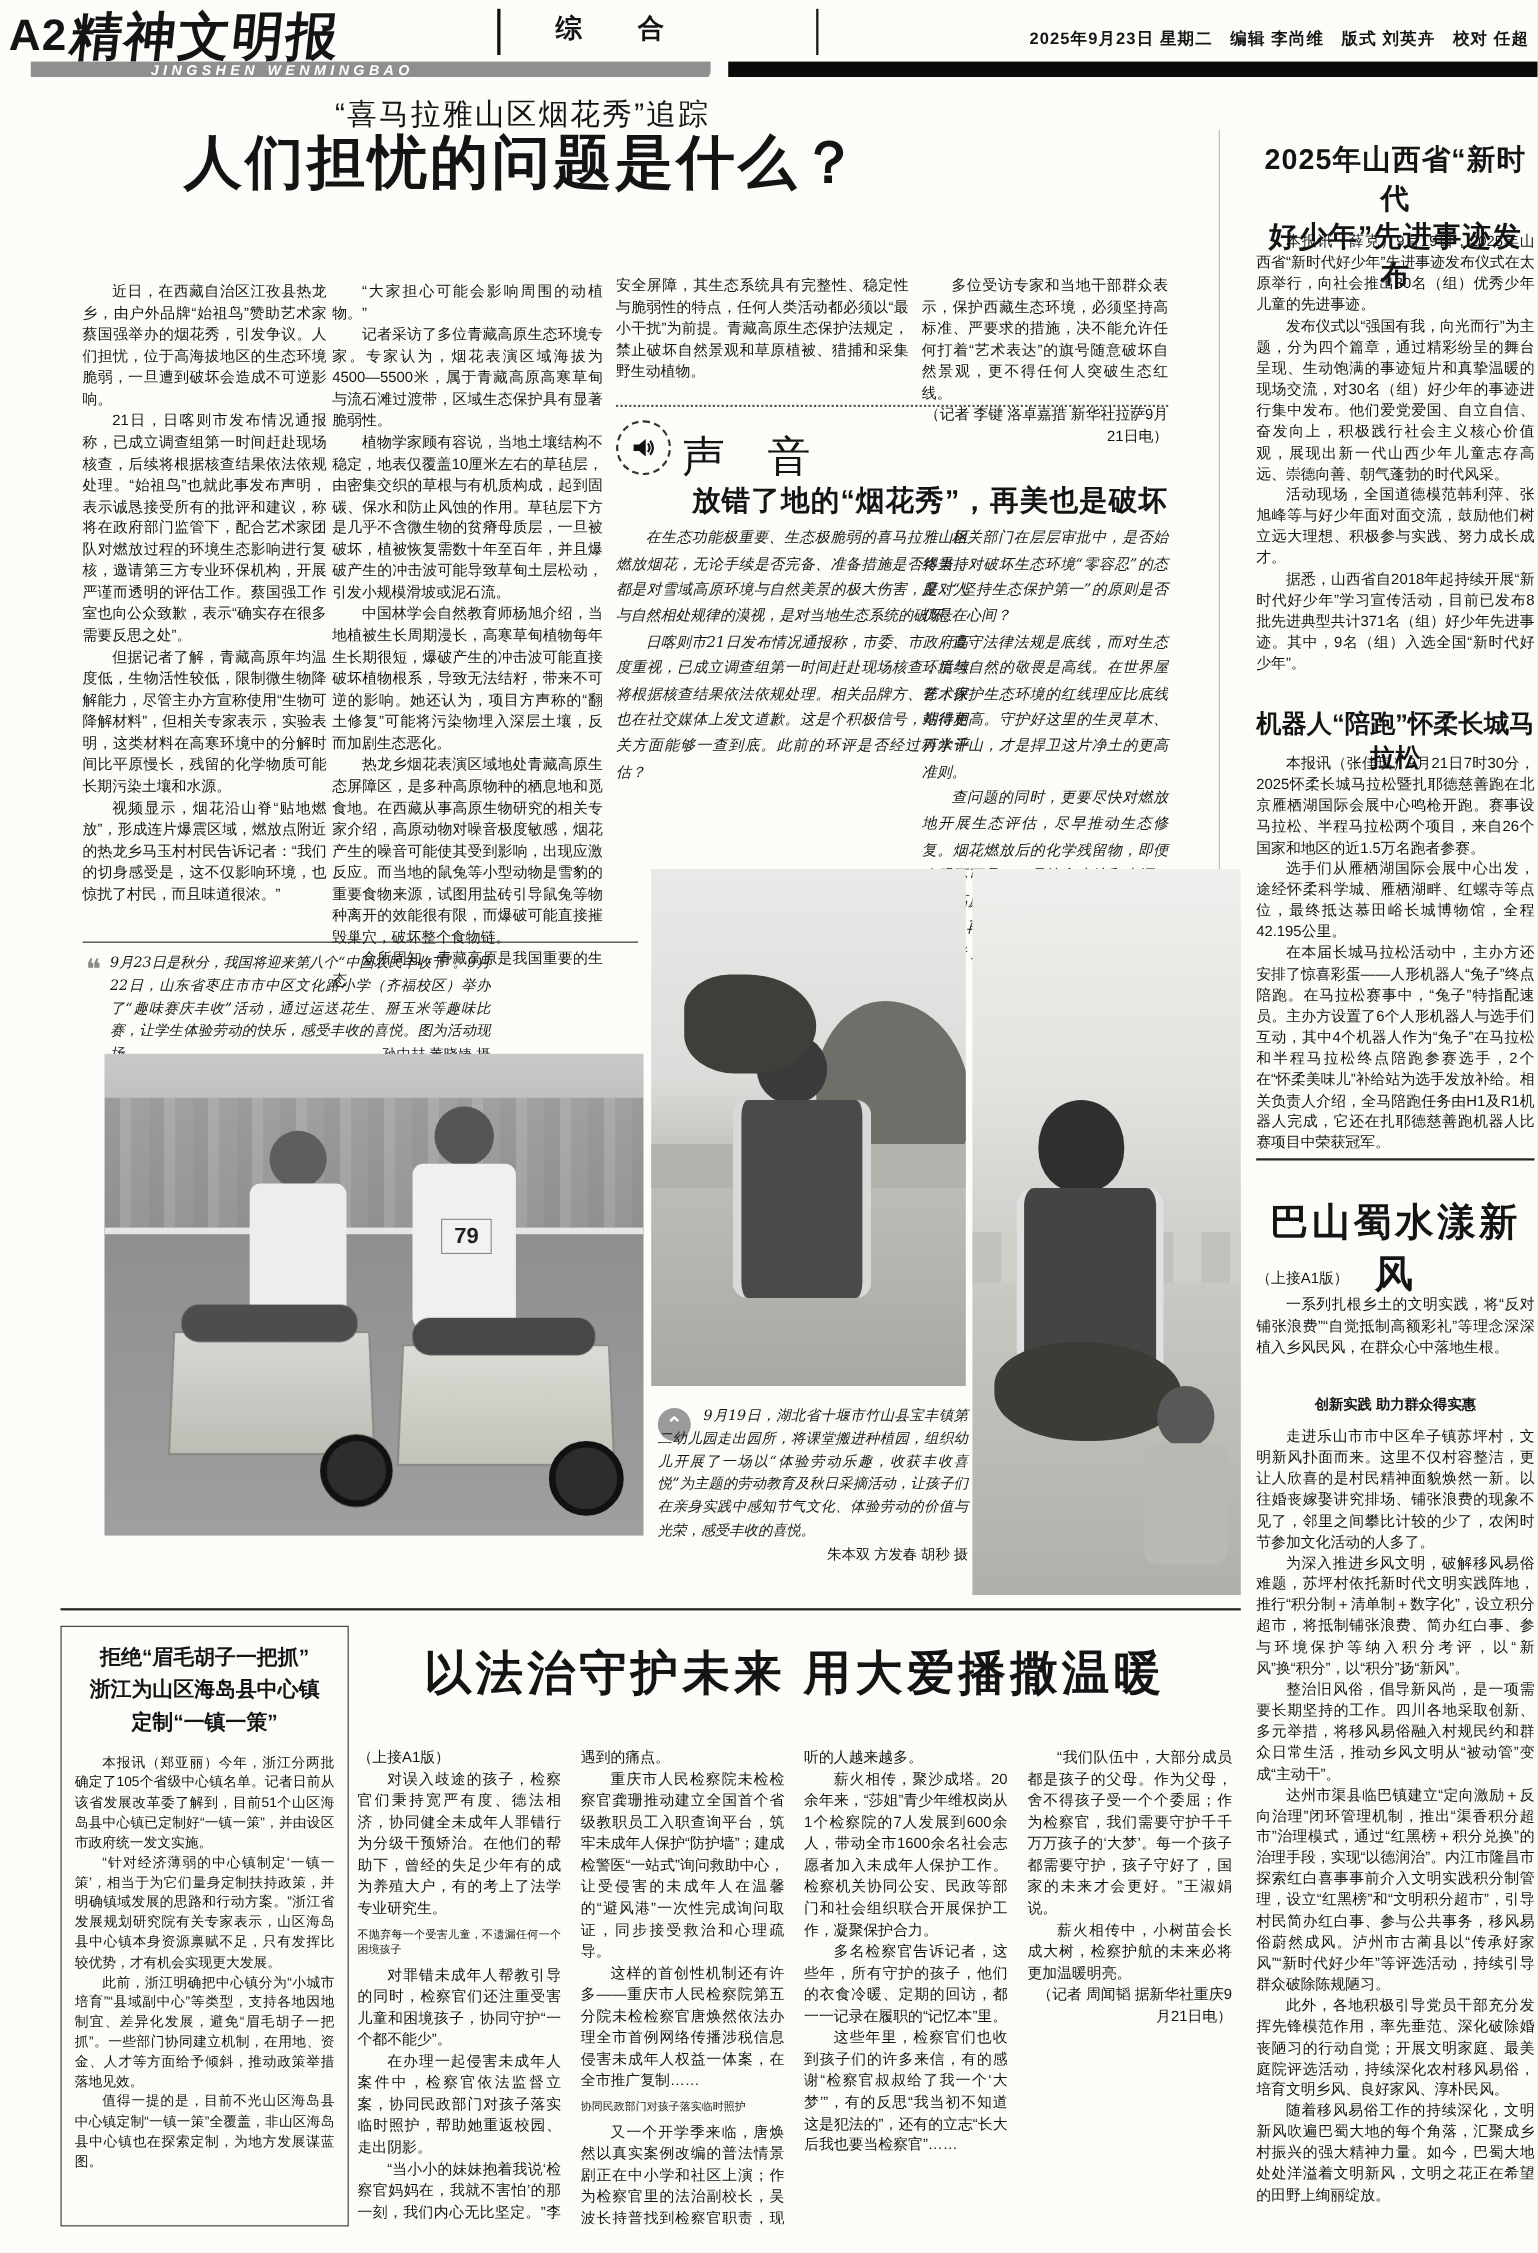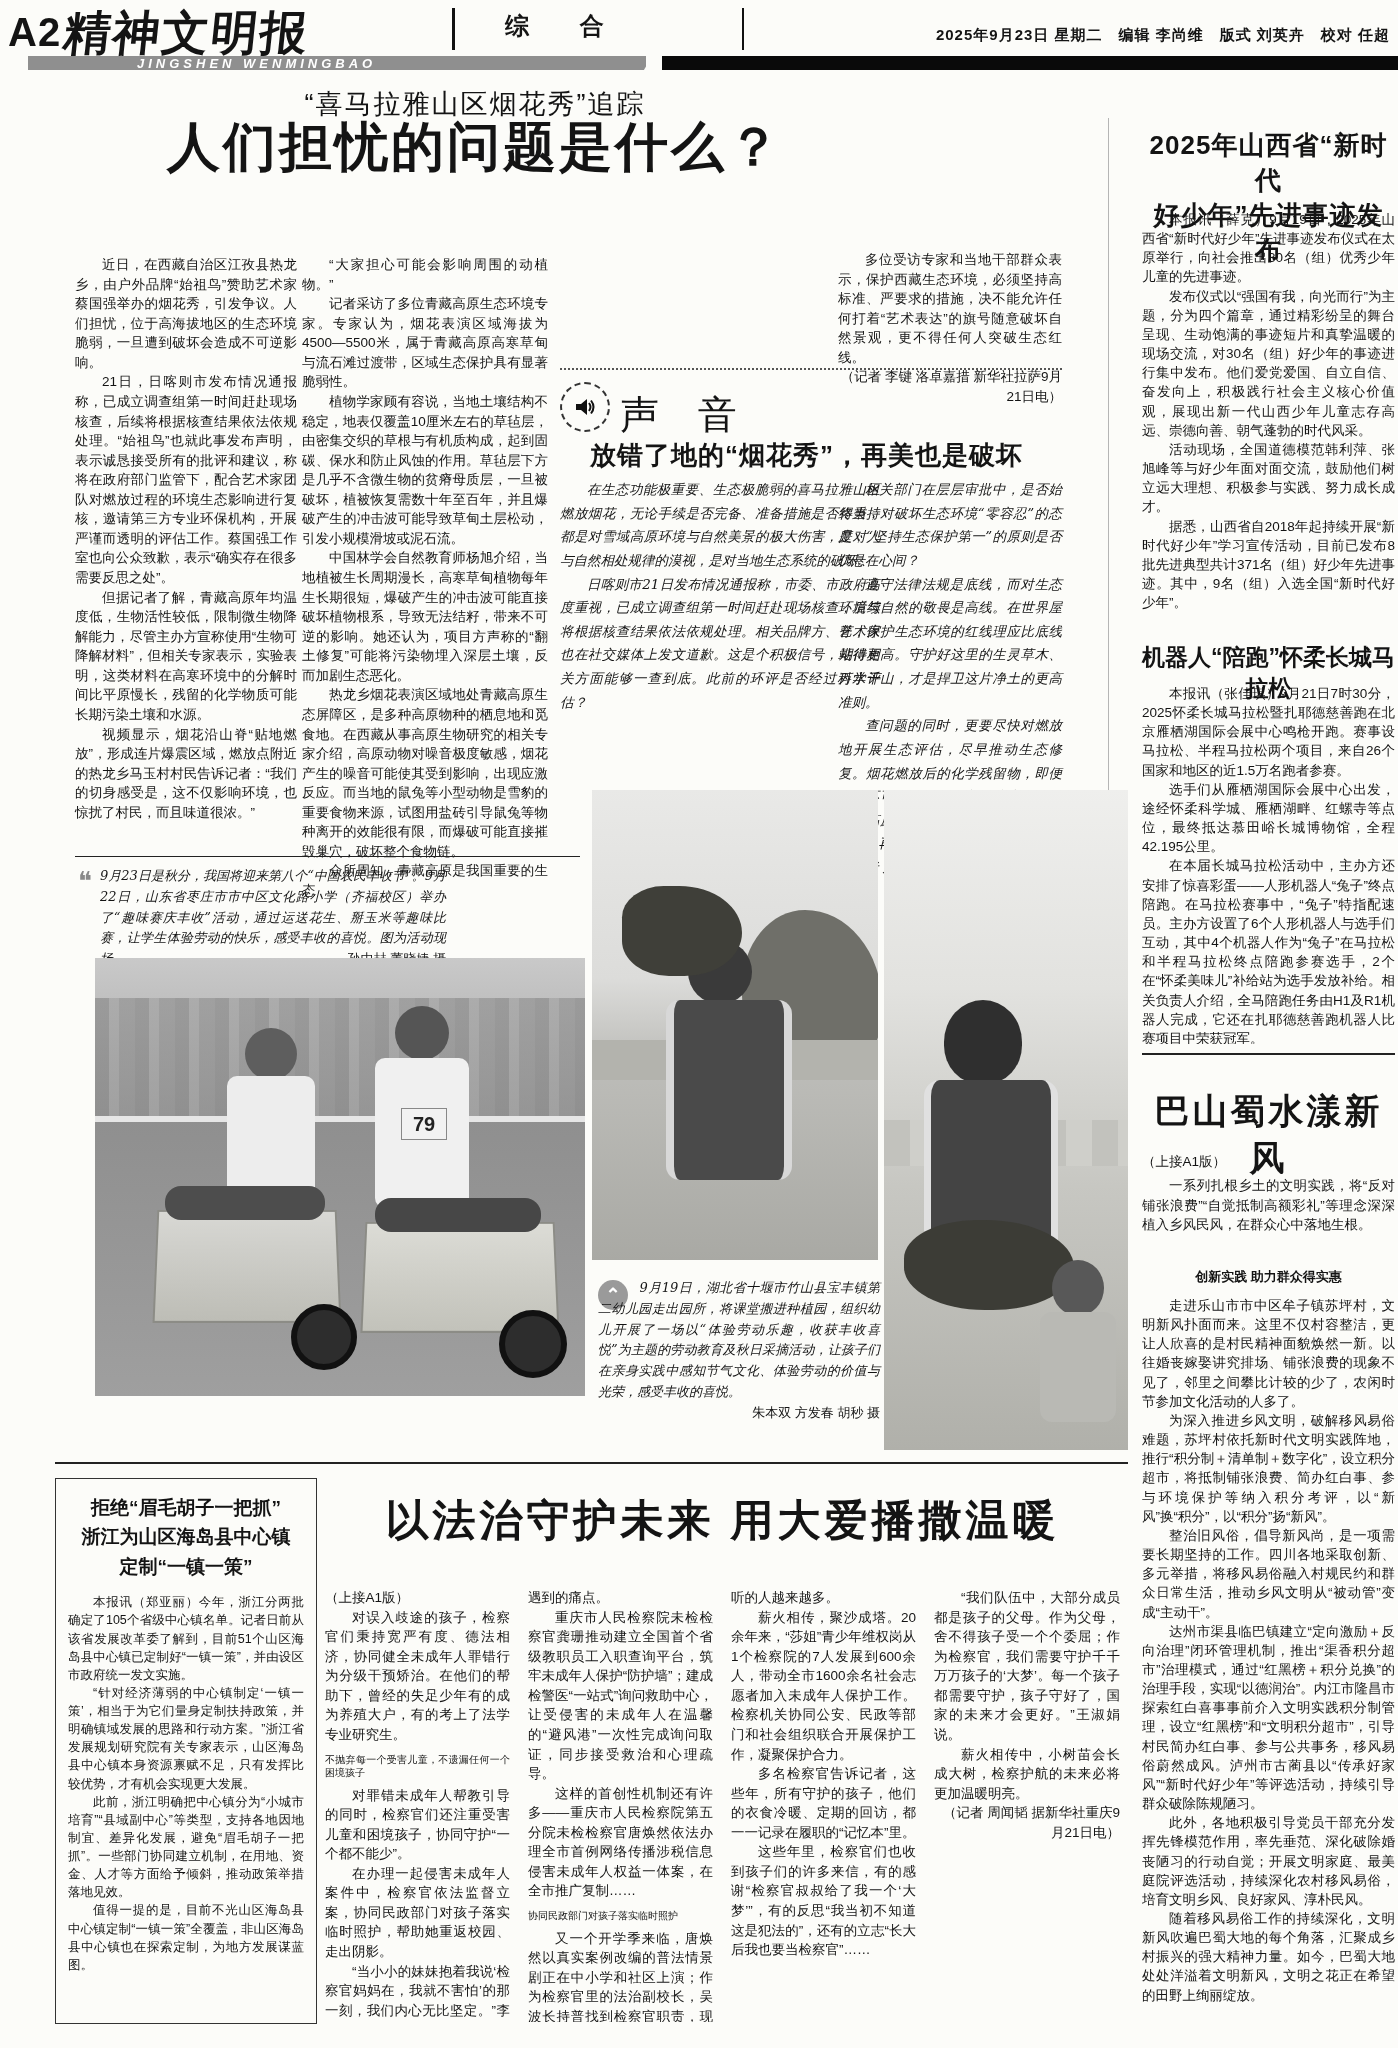--- a/index.html
+++ b/index.html
@@ -25,21 +25,21 @@
   .col p{margin:0;text-indent:2em;}
   .col p.noind{text-indent:0;}
   .col p.byline{text-align:right;text-indent:0;}
   .col p.cont{text-indent:0;}
   .col p.subhead{font-weight:400;font-size:10px;text-indent:0;line-height:1.35;margin:8px 0 6px 0;}
   .serifcol{font-family:"DejaVu Serif",serif;font-style:italic;font-size:13.5px;line-height:1.75;}
   .rule{background:#222;}
   .dotted-rule{border-top:2px dotted #555;}
   
   .voice-label{font-size:39px;font-weight:400;letter-spacing:14px;}
-  .voice-title{font-size:26px;font-weight:900;text-align:left;letter-spacing:1px;}
+  .voice-title{font-size:26px;font-weight:900;text-align:right;letter-spacing:1px;}
   .speaker-circle{width:46px;height:46px;border:2px dashed #333;border-radius:50%;
                   display:flex;align-items:center;justify-content:center;}
   
   .s-title{font-size:26px;font-weight:900;text-align:center;line-height:1.35;letter-spacing:1px;}
   .s-title2{font-size:23px;font-weight:900;text-align:center;letter-spacing:0px;}
   .s-title3{font-size:35px;font-weight:900;text-align:center;letter-spacing:3px;}
   .s-sub{font-size:13px;font-weight:900;text-align:center;margin:6px 0;}
   
   .boxart{border:1px solid #333;padding:14px 12px;}
   .box-title{font-size:19px;font-weight:900;text-align:center;line-height:1.55;}
@@ -81,20 +81,23 @@
       <p>但据记者了解，青藏高原年均温度低，生物活性较低，限制微生物降解能力，尽管主办方宣称使用“生物可降解材料”，但相关专家表示，实验表明，这类材料在高寒环境中的分解时间比平原慢长，残留的化学物质可能长期污染土壤和水源。</p>
       <p>视频显示，烟花沿山脊“贴地燃放”，形成连片爆震区域，燃放点附近的热龙乡马玉村村民告诉记者：“我们的切身感受是，这不仅影响环境，也惊扰了村民，而且味道很浓。”</p>
     </div>
   <div class="abs col" style="left:302px;top:255px;width:246px;height:600px;">
       <p>“大家担心可能会影响周围的动植物。”</p>
       <p>记者采访了多位青藏高原生态环境专家。专家认为，烟花表演区域海拔为4500—5500米，属于青藏高原高寒草甸与流石滩过渡带，区域生态保护具有显著脆弱性。</p>
       <p>植物学家顾有容说，当地土壤结构不稳定，地表仅覆盖10厘米左右的草毡层，由密集交织的草根与有机质构成，起到固碳、保水和防止风蚀的作用。草毡层下方是几乎不含微生物的贫瘠母质层，一旦被破坏，植被恢复需数十年至百年，并且爆破产生的冲击波可能导致草甸土层松动，引发小规模滑坡或泥石流。</p>
       <p>中国林学会自然教育师杨旭介绍，当地植被生长周期漫长，高寒草甸植物每年生长期很短，爆破产生的冲击波可能直接破坏植物根系，导致无法结籽，带来不可逆的影响。她还认为，项目方声称的“翻土修复”可能将污染物埋入深层土壤，反而加剧生态恶化。</p>
       <p>热龙乡烟花表演区域地处青藏高原生态屏障区，是多种高原物种的栖息地和觅食地。在西藏从事高原生物研究的相关专家介绍，高原动物对噪音极度敏感，烟花产生的噪音可能使其受到影响，出现应激反应。而当地的鼠兔等小型动物是雪豹的重要食物来源，试图用盐砖引导鼠兔等物种离开的效能很有限，而爆破可能直接摧毁巢穴，破坏整个食物链。</p>
       <p>众所周知，青藏高原是我国重要的生态</p>
+    </div>
+  <div class="abs col" style="left:560px;top:250px;width:266px;height:108px;">
+      <p class="noind">安全屏障，其生态系统具有完整性、稳定性与脆弱性的特点，任何人类活动都必须以“最小干扰”为前提。青藏高原生态保护法规定，禁止破坏自然景观和草原植被、猎捕和采集野生动植物。</p>
     </div>
   <div class="abs col" style="left:838px;top:250px;width:224px;height:108px;">
       <p>多位受访专家和当地干部群众表示，保护西藏生态环境，必须坚持高标准、严要求的措施，决不能允许任何打着“艺术表达”的旗号随意破坏自然景观，更不得任何人突破生态红线。</p>
       <p class="byline">（记者 李键 洛卓嘉措 新华社拉萨9月21日电）</p>
     </div>
 
   <div class="abs dotted-rule" style="left:560px;top:368px;width:502px;"></div>
   <div class="abs speaker-circle" style="left:560px;top:382px;">
     <svg width="24" height="24" viewBox="0 0 24 24">
       <polygon points="3,9 8,9 14,4 14,20 8,15 3,15" fill="#111"></polygon>

